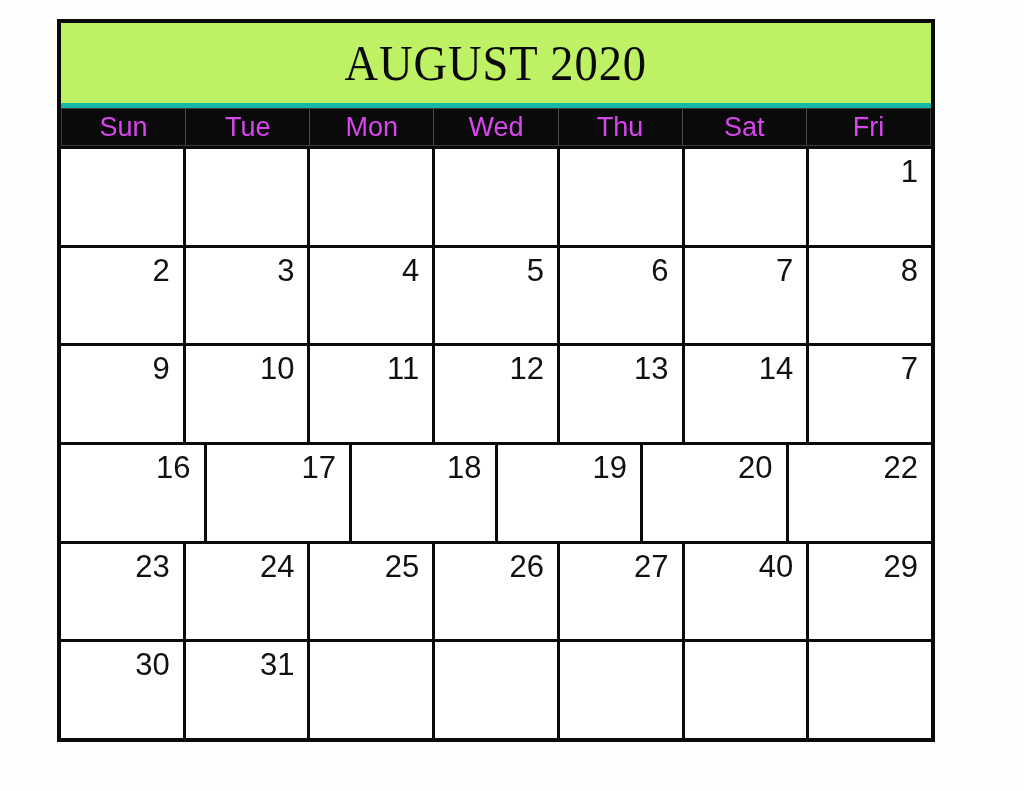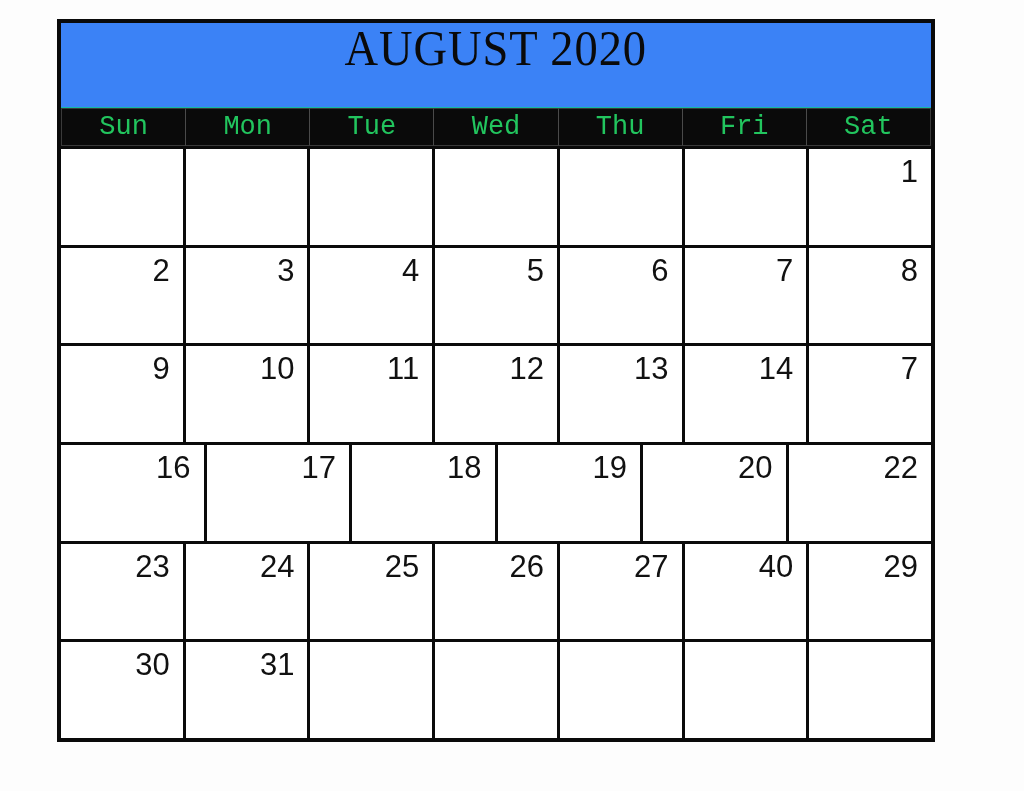--- a/index.html
+++ b/index.html
@@ -24,23 +24,24 @@
     box-sizing: border-box;
     background: #ffffff;
     border: 4px solid #0a0a0a;
   }
 
   
   .title-bar {
     height: 85px;
     box-sizing: border-box;
     display: flex;
+    align-items: center;
     justify-content: center;
-    background: #3b82f6;
-    border-bottom: 1px solid #14b8a6;
+    background: #bef264;
+    border-bottom: 5px solid #14b8a6;
   }
   .title-text {
     font-family: "Liberation Serif", "DejaVu Serif", serif;
     font-size: 50px;
     line-height: 1;
     letter-spacing: 1px;
     color: #0a0a0a;
     white-space: nowrap;
     transform: scaleX(0.93);
   }
@@ -58,24 +59,24 @@
     justify-content: center;
     background: #0a0a0a;
     border-right: 1px solid #4a4a4a;
     border-top: 1px solid #3a3a3a;
     border-bottom: 1px solid #3a3a3a;
     box-sizing: border-box;
   }
   .weekday-cell:first-child { border-left: 1px solid #3a3a3a; }
   .weekday-cell:last-child  { border-right: 1px solid #3a3a3a; }
   .weekday-label {
-    font-family: Liberation Mono, monospace;
+    font-family: Liberation Sans, sans-serif;
     font-size: 27px;
     line-height: 1;
-    color: #22c55e;
+    color: #d946ef;
     white-space: nowrap;
   }
 
   
   .day-grid {
     display: flex;
     flex-direction: column;
     height: 592px;
     border-top: 3px solid #0a0a0a;
     box-sizing: border-box;
@@ -118,36 +119,36 @@
 
   <div class="title-bar">
     <div class="title-text">AUGUST 2020</div>
   </div>
 
   <div class="weekday-row">
     <div class="weekday-cell">
       <span class="weekday-label">Sun</span>
     </div>
     <div class="weekday-cell">
+      <span class="weekday-label">Tue</span>
+    </div>
+    <div class="weekday-cell">
       <span class="weekday-label">Mon</span>
     </div>
     <div class="weekday-cell">
-      <span class="weekday-label">Tue</span>
-    </div>
-    <div class="weekday-cell">
       <span class="weekday-label">Wed</span>
     </div>
     <div class="weekday-cell">
       <span class="weekday-label">Thu</span>
     </div>
     <div class="weekday-cell">
+      <span class="weekday-label">Sat</span>
+    </div>
+    <div class="weekday-cell">
       <span class="weekday-label">Fri</span>
-    </div>
-    <div class="weekday-cell">
-      <span class="weekday-label">Sat</span>
     </div>
   </div>
 
   <div class="day-grid">
 
     <div class="week-row">
       <div class="day-cell"></div>
       <div class="day-cell"></div>
       <div class="day-cell"></div>
       <div class="day-cell"></div>

